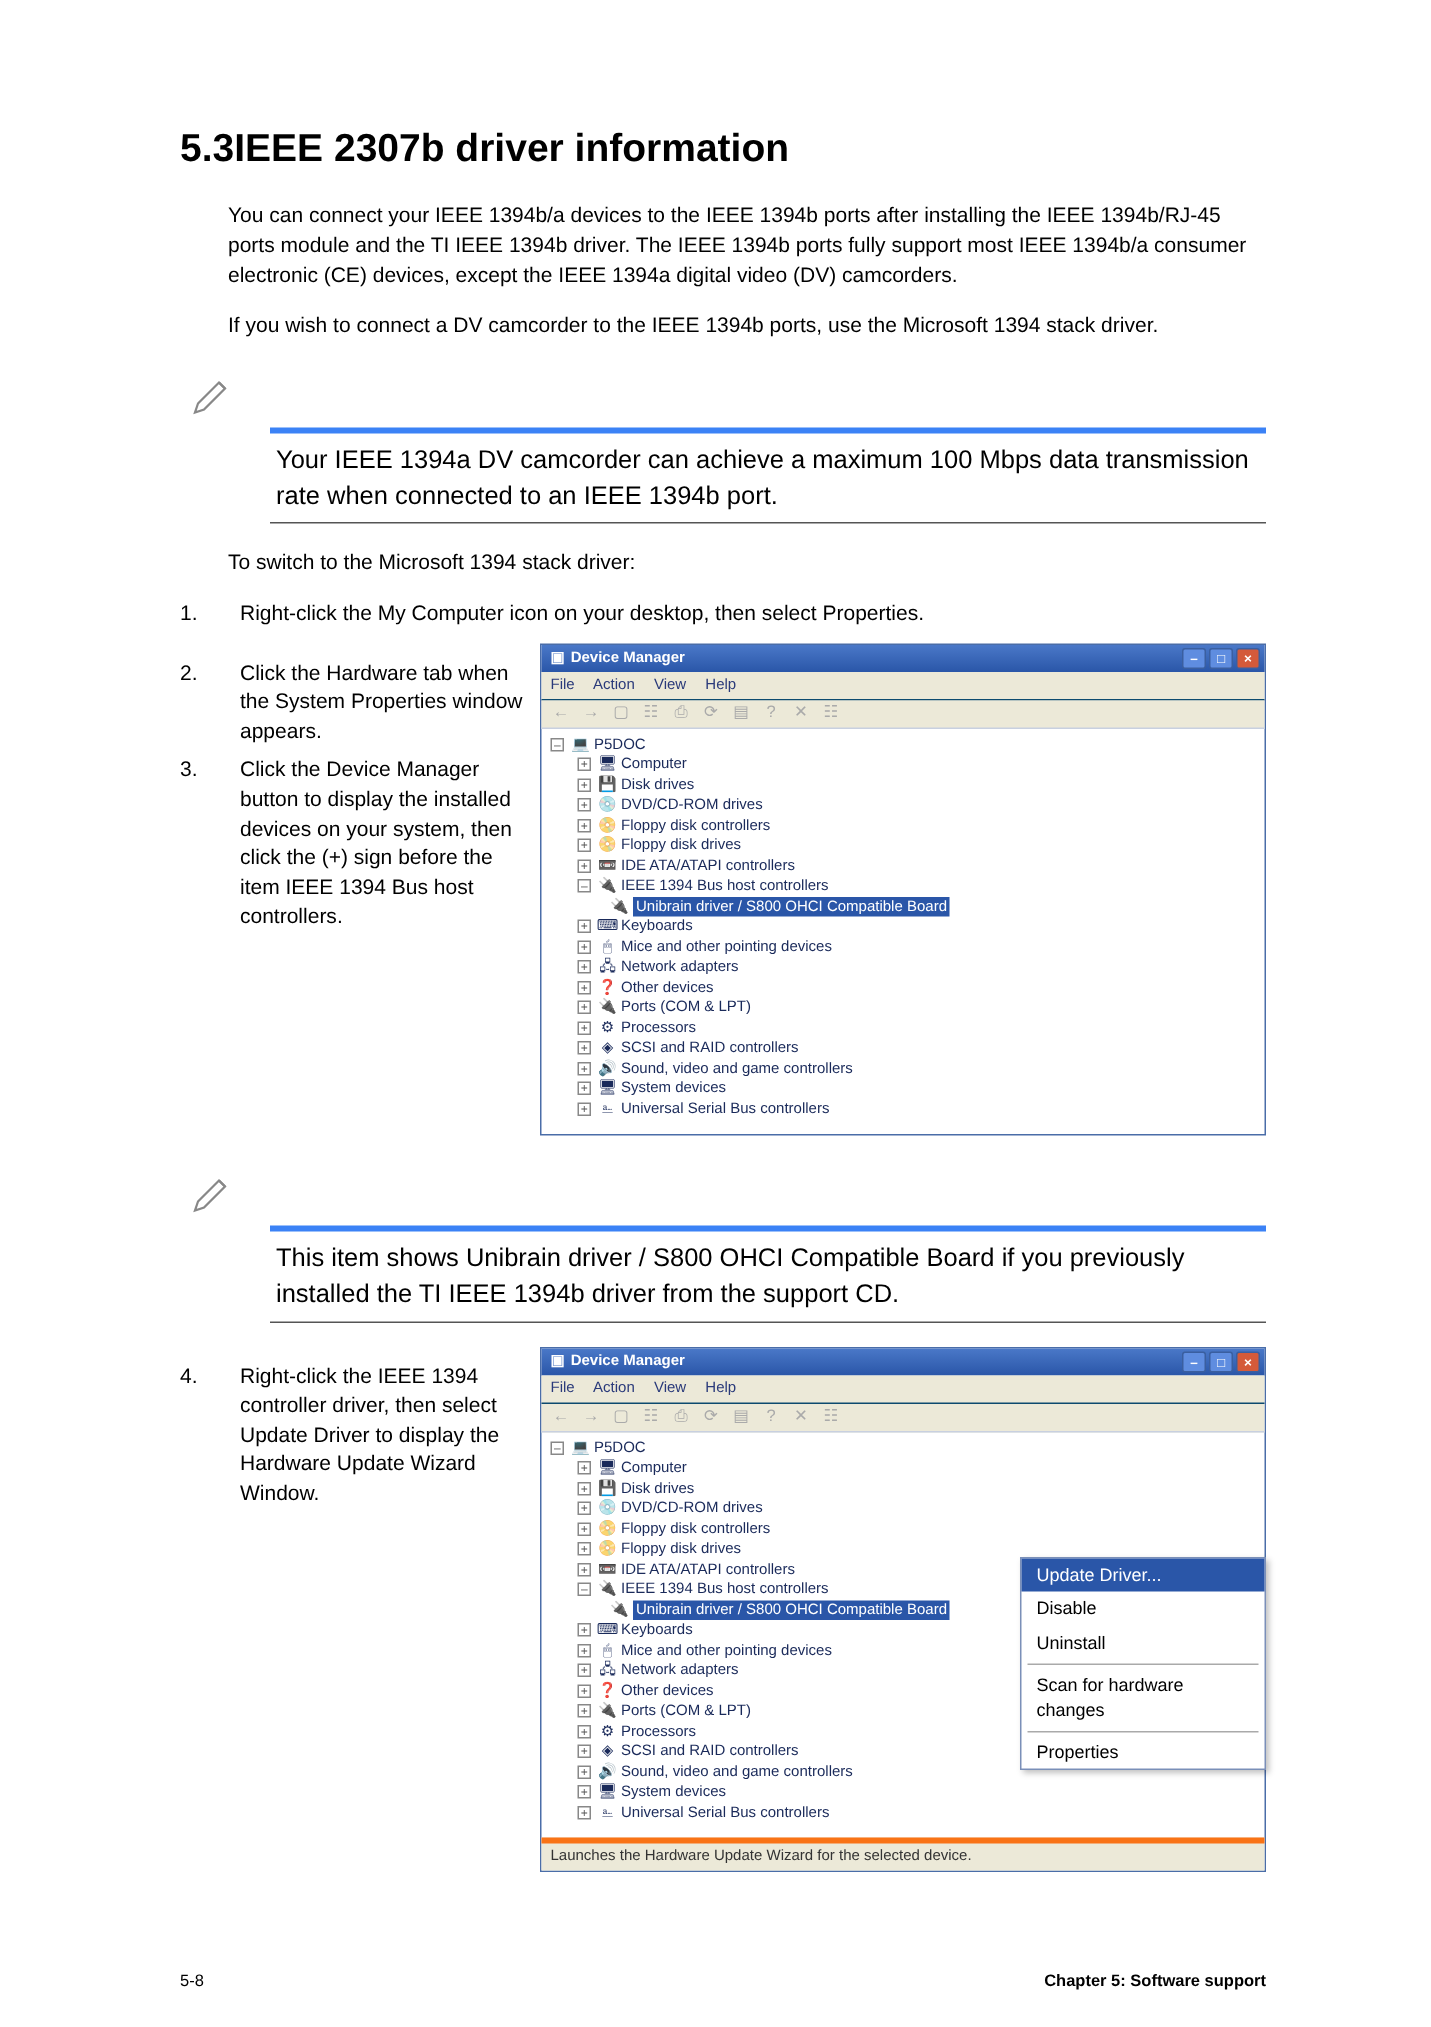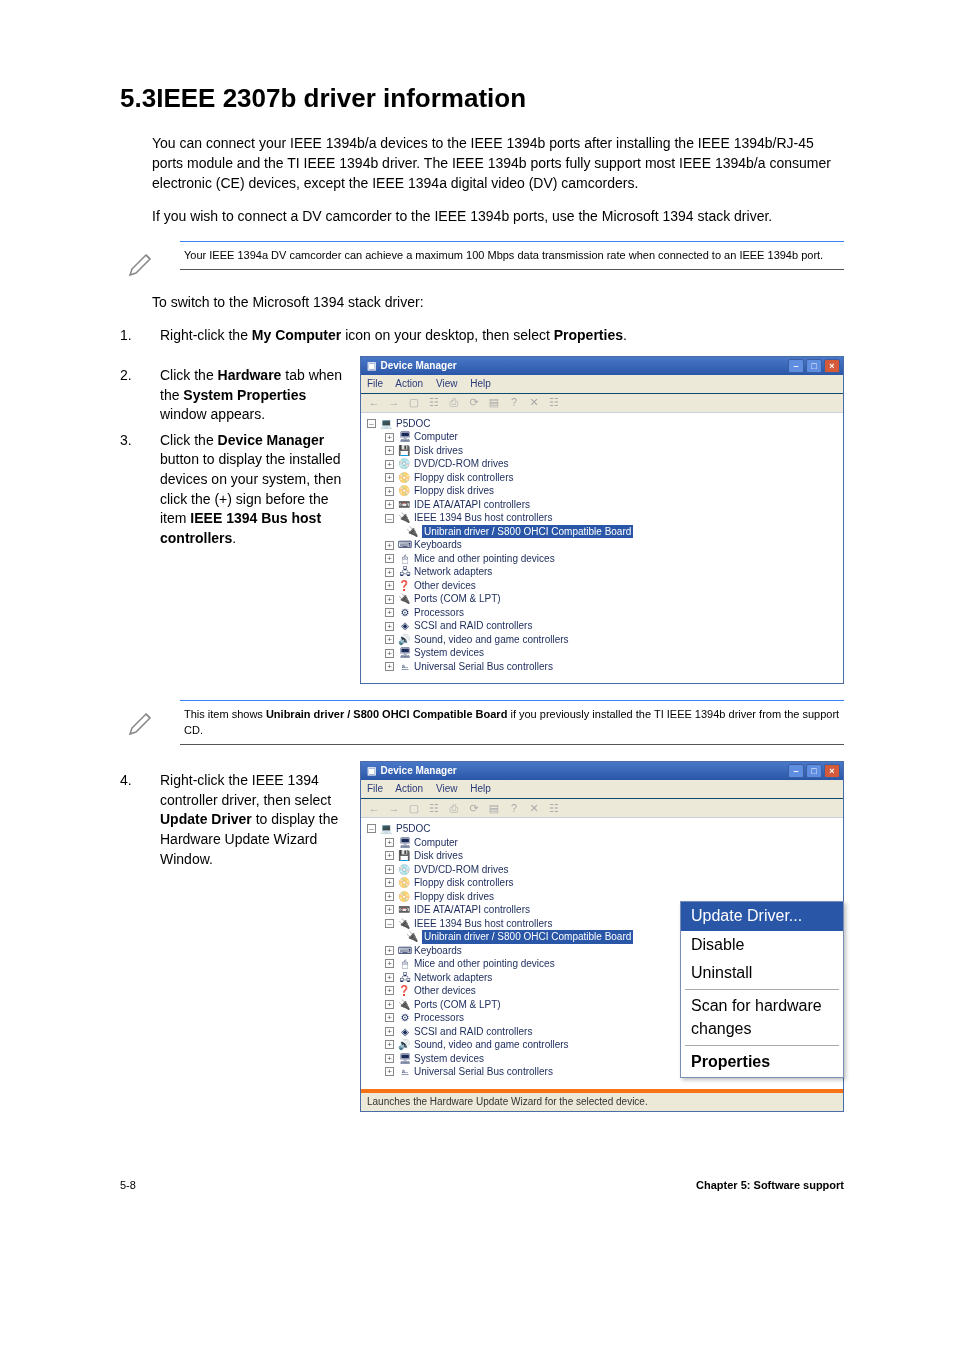--- a/index.html
+++ b/index.html
@@ -26,39 +26,40 @@
       align-items: flex-start;
     }
     .note-icon {
       width: 44px; flex-shrink: 0;
       display: flex; align-items: flex-start; justify-content: center;
       padding-top: 4px;
     }
     .note-icon svg { width: 32px; height: 32px; }
     .note-text {
       flex: 1;
-      border-top: 1px solid #3b82f6;
+      border-top: 4px solid #3b82f6;
       border-bottom: 1px solid #555;
       padding: 6px 4px;
       margin-left: 16px;
-      font-size: 11px;
+      font-size: 17px;
+      margin-top: 44px;
     }
     ol.steps {
       list-style: none;
       margin: 10px 0 10px 0;
     }
     ol.steps > li {
       display: flex;
       margin-bottom: 6px;
     }
     ol.steps .num {
       width: 40px; flex-shrink: 0;
     }
     ol.steps .step-text { flex: 1; }
-    .bold { font-weight: bold; text-align: center; }
+    .bold { font-weight: normal; text-align: center; }
     .two-col {
       display: flex;
       align-items: flex-start;
     }
     .two-col .left {
       width: 240px; flex-shrink: 0; padding-right: 8px;
     }
     .two-col .right { flex: 1; }
 
     
@@ -140,21 +141,21 @@
     .tree-sel {
       background: #2a56a8; color: #fff;
       padding: 0 2px;
     }
     .ctx-menu {
       position: absolute;
       left: 320px; top: 140px;
       background: #fff;
       border: 1px solid #7a8fb8;
       box-shadow: 2px 2px 4px rgba(0,0,0,0.25);
-      font-size: 16px;
+      font-size: 12px;
       color: #000;
       min-width: 140px;
     }
     .ctx-menu .ctx-item {
       padding: 3px 10px;
     }
     .ctx-menu .ctx-sel {
       background: #2a56a8; color: #fff;
     }
     .ctx-menu .ctx-sep {

